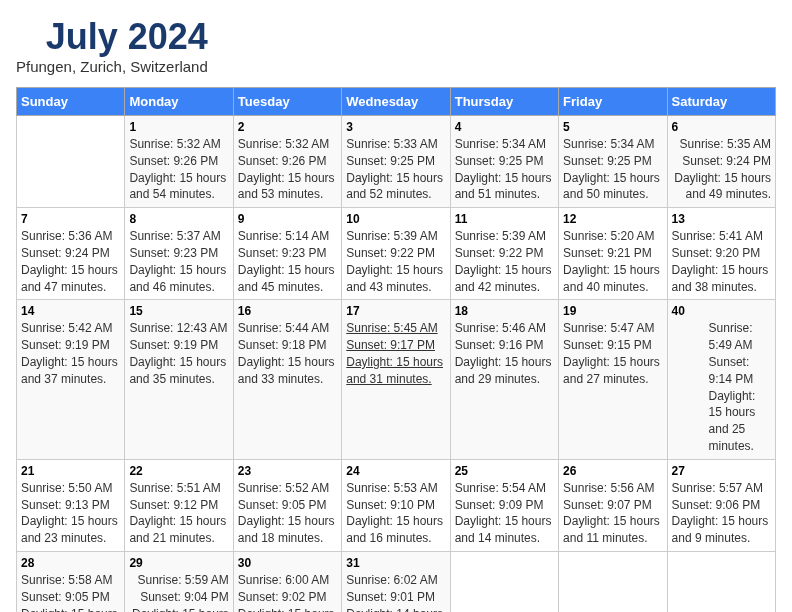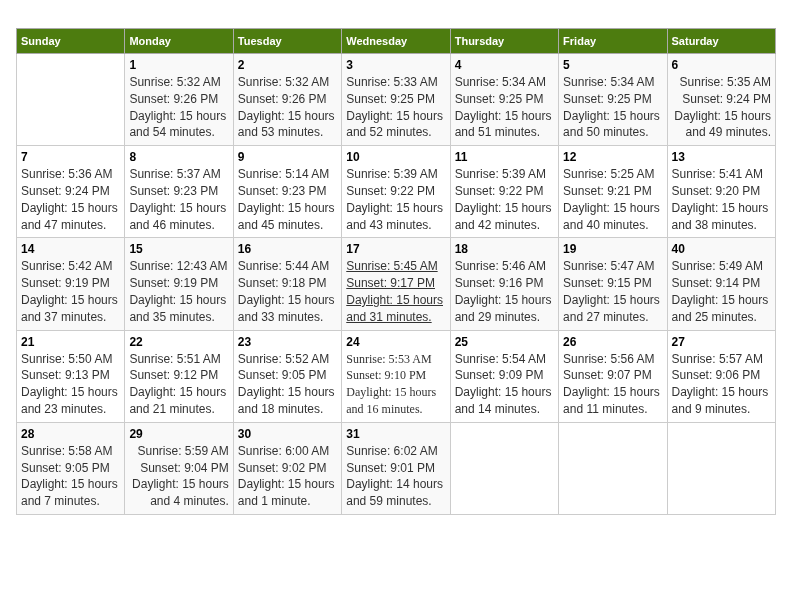--- a/index.html
+++ b/index.html
@@ -45,25 +45,25 @@
     .location {
       font-size: 15px;
       color: #333;
     }
     table {
       width: 100%;
       border-collapse: collapse;
       font-size: 10px;
     }
     thead tr th {
-      background: #4d7c0f;
+      background: #3b82f6;
       color: #fff;
       padding: 6px 4px;
       text-align: left;
-      font-size: 11px;
+      font-size: 13px;
       font-weight: bold;
       border: 1px solid #aaa;
     }
     tbody tr td {
       border: 1px solid #ccc;
       vertical-align: top;
       padding: 4px;
       width: calc(100% / 7);
       height: 80px;
       background: #fff;
@@ -84,20 +84,24 @@
       line-height: 1.4;
     }
     .empty-cell {
       background: #fff !important;
     }
   </style>
 </head>
 <body>
 
 <div class="header">
+  <div class="title-block">
+    <div class="month-title">July 2024</div>
+    <div class="location">Pfungen, Zurich, Switzerland</div>
+  </div>
 </div>
 
 <table>
   <thead>
     <tr id="header-row">
     <th>Sunday</th>
         <th>Monday</th>
         <th>Tuesday</th>
         <th>Wednesday</th>
         <th>Thursday</th>
@@ -182,21 +186,21 @@
         </td>
         <td>
           <span class="day-num">11</span>
           <div class="day-info" style="white-space: pre-line;">Sunrise: 5:39 AM
 Sunset: 9:22 PM
 Daylight: 15 hours
 and 42 minutes.</div>
         </td>
         <td>
           <span class="day-num">12</span>
-          <div class="day-info" style="white-space: pre-line;">Sunrise: 5:25 AM
+          <div class="day-info" style="white-space: pre-line;">Sunrise: 5:20 AM
 Sunset: 9:21 PM
 Daylight: 15 hours
 and 40 minutes.</div>
         </td>
         <td>
           <span class="day-num">13</span>
           <div class="day-info" style="white-space: pre-line;">Sunrise: 5:41 AM
 Sunset: 9:20 PM
 Daylight: 15 hours
 and 38 minutes.</div>
@@ -240,21 +244,21 @@
         </td>
         <td>
           <span class="day-num">19</span>
           <div class="day-info" style="white-space: pre-line;">Sunrise: 5:47 AM
 Sunset: 9:15 PM
 Daylight: 15 hours
 and 27 minutes.</div>
         </td>
         <td>
           <span class="day-num">40</span>
-          <div class="day-info" style="white-space: pre-line;">Sunrise: 5:49 AM
+          <div class="day-info" style="white-space: pre-line; margin-left: 37px;">Sunrise: 5:49 AM
 Sunset: 9:14 PM
 Daylight: 15 hours
 and 25 minutes.</div>
         </td>
       </tr>
       <tr>
         <td>
           <span class="day-num">21</span>
           <div class="day-info" style="white-space: pre-line;">Sunrise: 5:50 AM
 Sunset: 9:13 PM
@@ -270,21 +274,21 @@
         </td>
         <td>
           <span class="day-num">23</span>
           <div class="day-info" style="white-space: pre-line;">Sunrise: 5:52 AM
 Sunset: 9:05 PM
 Daylight: 15 hours
 and 18 minutes.</div>
         </td>
         <td>
           <span class="day-num">24</span>
-          <div class="day-info" style="white-space: pre-line; font-family: Liberation Serif, serif;">Sunrise: 5:53 AM
+          <div class="day-info" style="white-space: pre-line;">Sunrise: 5:53 AM
 Sunset: 9:10 PM
 Daylight: 15 hours
 and 16 minutes.</div>
         </td>
         <td>
           <span class="day-num">25</span>
           <div class="day-info" style="white-space: pre-line;">Sunrise: 5:54 AM
 Sunset: 9:09 PM
 Daylight: 15 hours
 and 14 minutes.</div>

